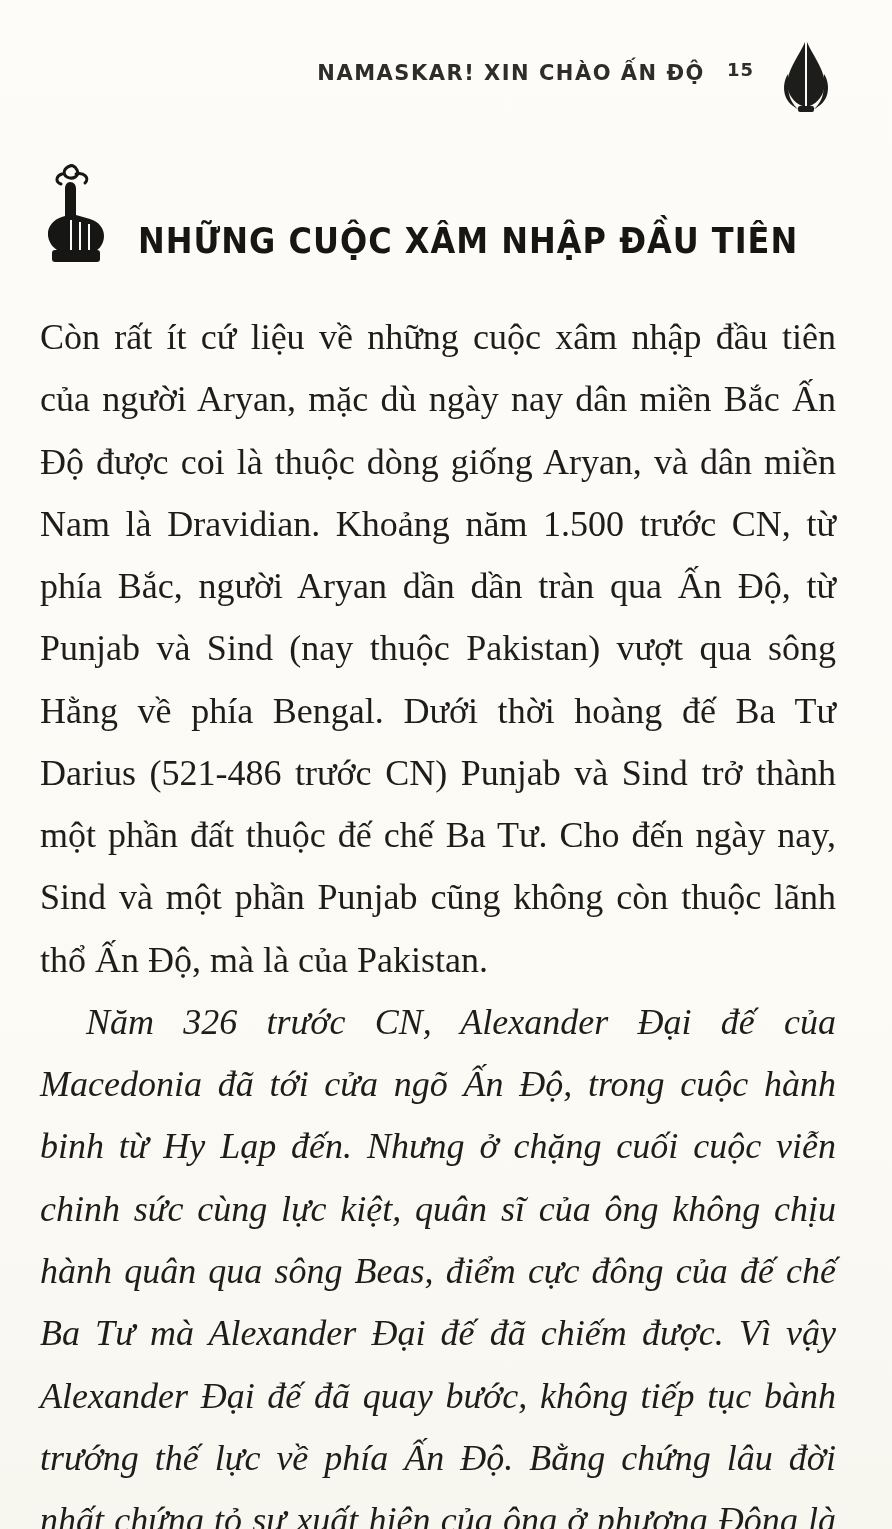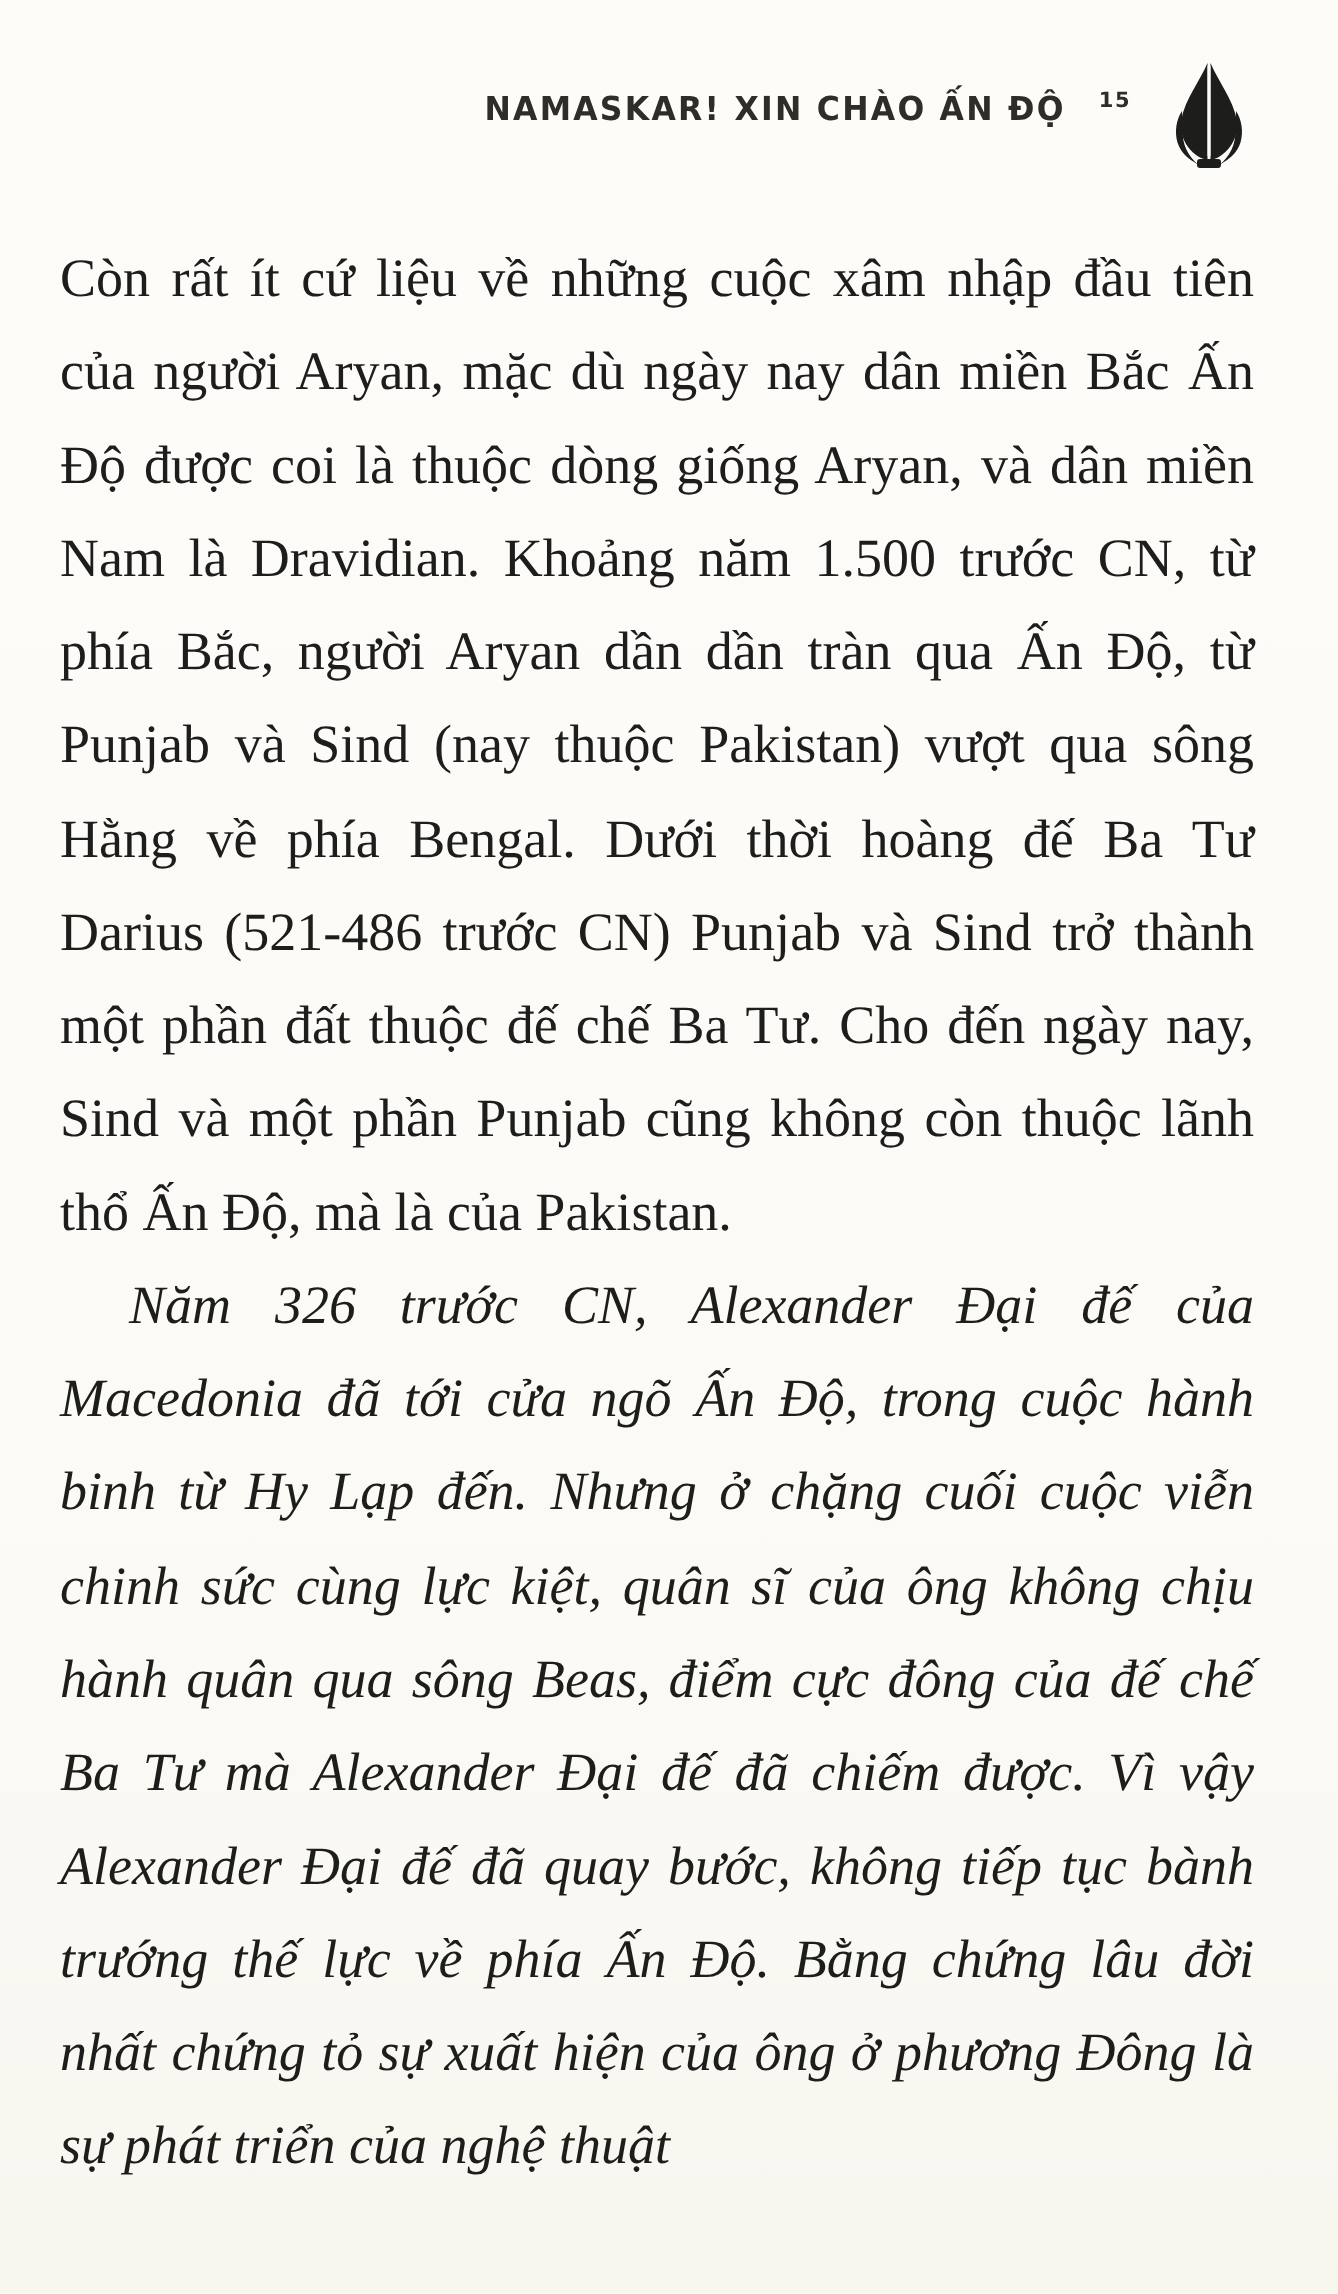--- a/index.html
+++ b/index.html
@@ -29,21 +29,21 @@
     font-size: 21px;
     letter-spacing: 1.5px;
     color: #2e2d29;
     padding-top: 20px;
     transform: scaleY(1.05);
     white-space: nowrap;
   }
   .page-number {
     font-family: "DejaVu Sans", sans-serif;
     font-weight: 800;
-    font-size: 14px;
+    font-size: 18px;
     letter-spacing: 1px;
     color: #2e2d29;
     padding-top: 19px;
   }
   .namaste { width: 60px; height: 74px; flex: 0 0 auto; }
 
   
   .intro {
     margin: 52px 0 0 0;
     font-size: 30px;
@@ -97,19 +97,40 @@
           <path d="M12 34 C8 40 7 48 9 55 C11 61 15 65 20 68 L23 70 C16 64 12 56 12.5 47 Z"></path>
           <path d="M48 34 C52 40 53 48 51 55 C49 61 45 65 40 68 L37 70 C44 64 48 56 47.5 47 Z"></path>
           <rect x="22" y="66" width="16" height="6" rx="2"></rect>
         </g>
         <path d="M30 4 L30 64" stroke="#fcfbf7" stroke-width="2" fill="none"></path>
       </svg>
     </span>
   </div>
 
 
+  <div class="section-row">
+    <span class="hand-icon">
+      <svg viewBox="0 0 72 104" width="72" height="104">
+        <g fill="none" stroke="#161614" stroke-width="3" stroke-linecap="round">
+          <path d="M30 4 C24 6 22 12 27 15 C33 18 40 14 37 8 C35 3 30 3 30 4 Z"></path>
+          <path d="M36 12 C44 10 50 16 45 21"></path>
+          <path d="M22 12 C16 14 15 20 21 22"></path>
+        </g>
+        <g fill="#161614">
+          <path d="M30 20 C27 20 25 23 25 27 L25 54 C16 56 9 62 8 70 C7 80 14 89 26 92 L48 92 C58 90 64 83 64 74 C64 66 59 60 50 57 L36 53 L36 27 C36 23 34 20 30 20 Z"></path>
+          <rect x="12" y="88" width="48" height="12" rx="3"></rect>
+        </g>
+        <g stroke="#fcfbf7" stroke-width="2" fill="none">
+          <path d="M40 60 L40 88"></path>
+          <path d="M49 62 L49 88"></path>
+          <path d="M31 58 L31 88"></path>
+        </g>
+      </svg>
+    </span>
+    <h2 class="section-heading">NHỮNG CUỘC XÂM NHẬP ĐẦU TIÊN</h2>
+  </div>
 
   <div class="body">
     <p>Còn rất ít cứ liệu về những cuộc xâm nhập đầu tiên của người Aryan, mặc dù ngày nay dân miền Bắc Ấn Độ được coi là thuộc dòng giống Aryan, và dân miền Nam là Dravidian. Khoảng năm 1.500 trước CN, từ phía Bắc, người Aryan dần dần tràn qua Ấn Độ, từ Punjab và Sind (nay thuộc Pakistan) vượt qua sông Hằng về phía Bengal. Dưới thời hoàng đế Ba Tư Darius (521-486 trước CN) Punjab và Sind trở thành một phần đất thuộc đế chế Ba Tư. Cho đến ngày nay, Sind và một phần Punjab cũng không còn thuộc lãnh thổ Ấn Độ, mà là của Pakistan.</p>
     <p class="indent">Năm 326 trước CN, Alexander Đại đế của Macedonia đã tới cửa ngõ Ấn Độ, trong cuộc hành binh từ Hy Lạp đến. Nhưng ở chặng cuối cuộc viễn chinh sức cùng lực kiệt, quân sĩ của ông không chịu hành quân qua sông Beas, điểm cực đông của đế chế Ba Tư mà Alexander Đại đế đã chiếm được. Vì vậy Alexander Đại đế đã quay bước, không tiếp tục bành trướng thế lực về phía Ấn Độ. Bằng chứng lâu đời nhất chứng tỏ sự xuất hiện của ông ở phương Đông là sự phát triển của nghệ thuật</p>
   </div>
 
 </div>
 
 </body></html>

